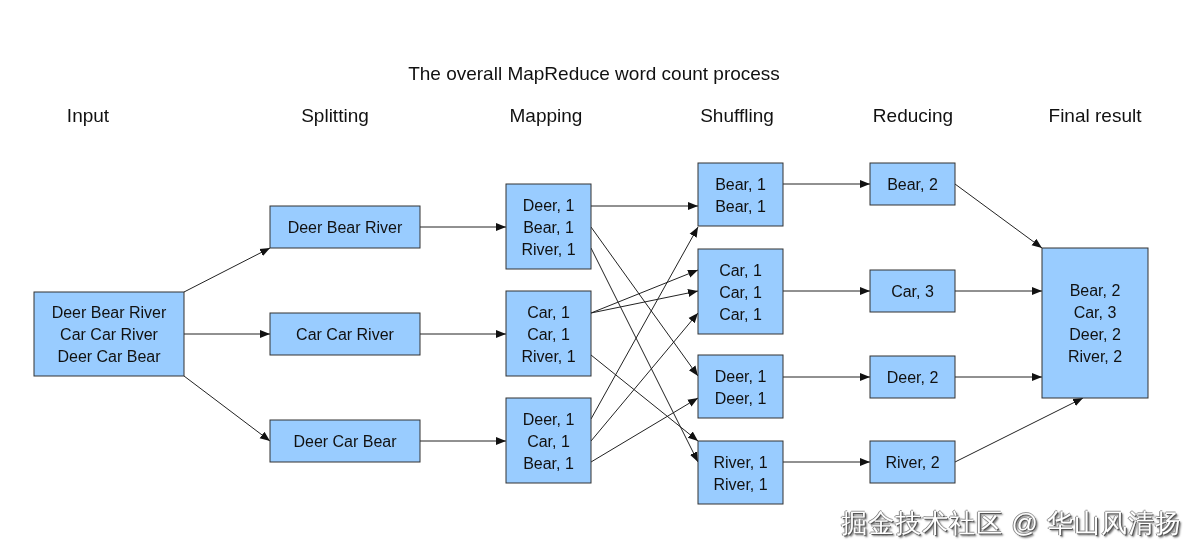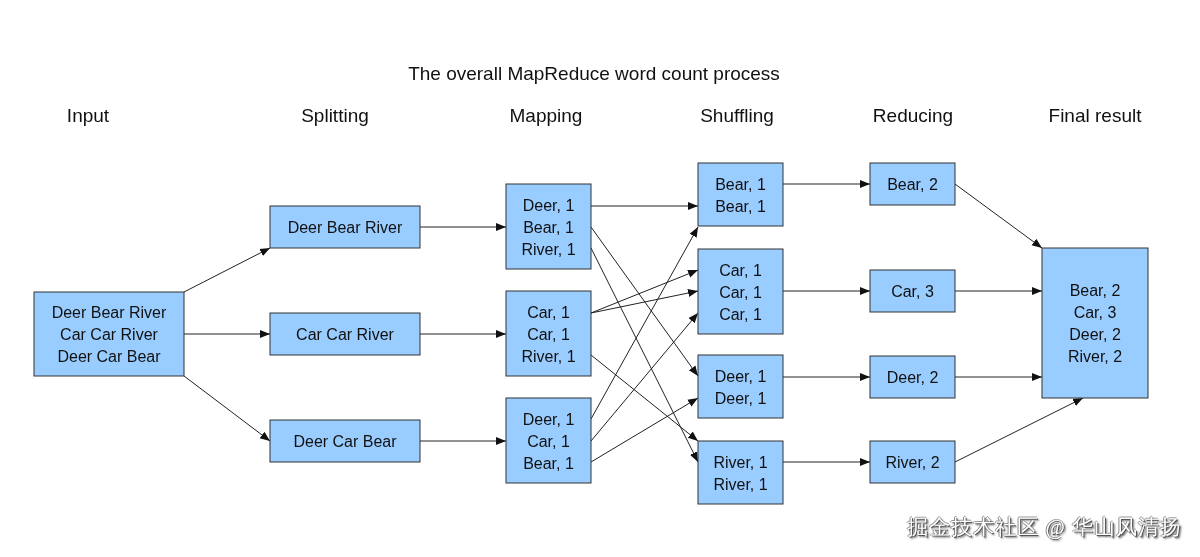--- a/index.html
+++ b/index.html
@@ -4,24 +4,24 @@
 <style>
   html, body { margin: 0; padding: 0; background: #ffffff; }
   body { width: 1200px; height: 557px; position: relative; overflow: hidden;
          font-family: "Liberation Sans", "DejaVu Sans", sans-serif; color: #111; }
   #diagram { position: absolute; left: 0; top: 0; }
   .title { font-size: 19px; fill: #111; }
   .stage { font-size: 19px; fill: #111; }
   .box { fill: #99ccff; stroke: #333333; stroke-width: 1; }
   .boxtext { font-size: 16px; fill: #111; }
   .edge { stroke: #222; stroke-width: 1; fill: none; }
-  .watermark { position: absolute; right: 18px; bottom: 16px; font-size: 21px;
+  .watermark { position: absolute; right: 18px; bottom: 16px; font-size: 26px;
                color: #ffffff; letter-spacing: 1px;
                text-shadow: 1px 1px 0 #555, -1px 0 0 #888, 0 -1px 0 #999, 2px 2px 2px #666;
-               font-family: Liberation Serif, serif; }
+               font-family: Liberation Sans, sans-serif; }
 </style>
 </head>
 <body>
 
 <svg id="diagram" width="1200" height="557">
   <defs>
     <marker id="arrow" viewBox="0 0 10 10" refX="10" refY="5" markerWidth="10" markerHeight="10" markerUnits="userSpaceOnUse" orient="auto">
       <path d="M0,1 L10,5 L0,9 z" fill="#111"></path>
     </marker>
   </defs>

